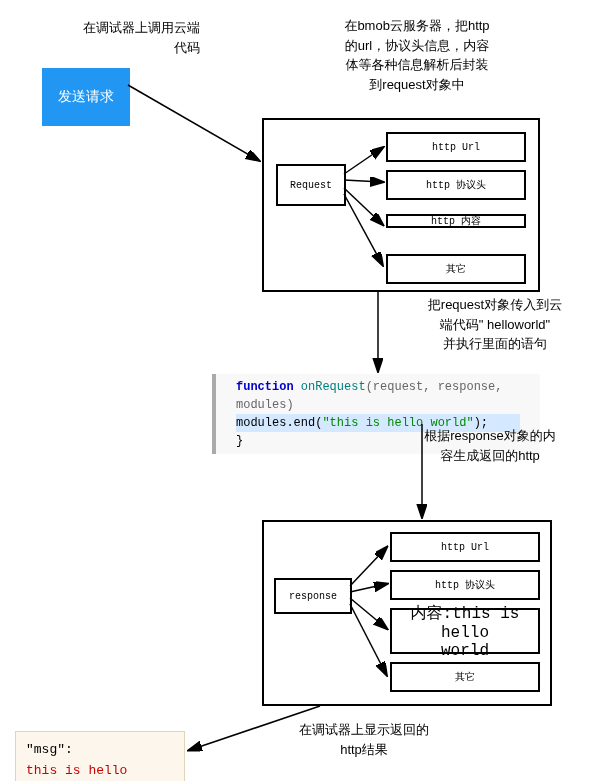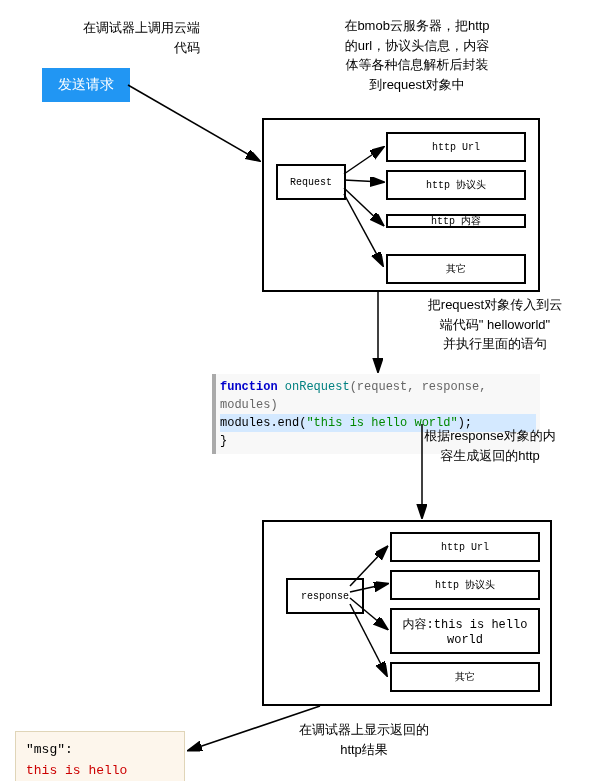--- a/index.html
+++ b/index.html
@@ -9,42 +9,42 @@
       background: #fff;
       font-family: "Microsoft YaHei", SimSun, sans-serif;
       font-size: 13px;
       position: relative;
     }
     .abs { position: absolute; }
     .caption { text-align: center; line-height: 1.5; }
     .send-btn {
       background: #2196F3;
       color: #fff;
-      padding: 8px 16px;
+      padding: 20px 16px;
       font-size: 14px;
       display: inline-block;
     }
     .outer-box {
       border: 2px solid #000;
       background: #fff;
     }
     .inner-box {
       border: 2px solid #000;
       background: #fff;
       text-align: center;
       display: flex;
       align-items: center;
       justify-content: center;
       font-family: "Courier New", monospace;
       font-size: 10px;
     }
     .code-block {
       background: #f8f8f8;
       border-left: 4px solid #aaa;
-      padding: 4px 4px;
+      padding: 4px 20px;
       font-family: Consolas, "Courier New", monospace;
       font-size: 12px;
       line-height: 1.5;
     }
     .code-block .hl-line { background: #d4e9ff; display: block; }
     .kw { color: #0000cc; font-weight: bold; }
     .fn { color: #008080; }
     .param { color: #666; }
     .str { color: #008800; }
     .result-box {
@@ -69,21 +69,21 @@
 
 <div class="abs send-btn" style="left:42px; top:68px;">
   <span>发送请求</span>
 </div>
 
 <div class="abs caption" style="left:312px; top:16px; width:210px;">
   <span>在bmob云服务器，把http<br>的url，协议头信息，内容<br>体等各种信息解析后封装<br>到request对象中</span>
 </div>
 
 <div class="abs outer-box" style="left:262px; top:118px; width:278px; height:174px;">
-  <div class="abs inner-box" style="left:12px; top:44px; width:70px; height:36px;">
+  <div class="abs inner-box" style="left:12px; top:44px; width:70px; height:42px;">
     <span>Request</span>
   </div>
   <div class="abs inner-box" style="left:122px; top:12px; width:140px; height:30px;">
     <span>http Url</span>
   </div>
   <div class="abs inner-box" style="left:122px; top:50px; width:140px; height:30px;">
     <span>http 协议头</span>
   </div>
   <div class="abs inner-box" style="left:122px; top:94px; width:140px; height:14px;">
     <span>http 内容</span>
@@ -101,30 +101,30 @@
   <div><span class="kw">function </span><span class="fn">onRequest</span><span class="param">(request, response, modules) </span></div>
   <span class="hl-line"><span>    modules.end(</span><span class="str">"this is hello world"</span><span>);</span></span>
   <div><span>}</span></div>
 </div>
 
 <div class="abs caption" style="left:390px; top:426px; width:200px;">
   <span>根据response对象的内<br>容生成返回的http</span>
 </div>
 
 <div class="abs outer-box" style="left:262px; top:520px; width:290px; height:186px;">
-  <div class="abs inner-box" style="left:22px; top:56px; width:78px; height:36px;text-align:center;">
+  <div class="abs inner-box" style="left:10px; top:56px; width:78px; height:36px;text-align:center;">
     <span>response</span>
   </div>
   <div class="abs inner-box" style="left:126px; top:10px; width:150px; height:30px;">
     <span>http Url</span>
   </div>
   <div class="abs inner-box" style="left:126px; top:48px; width:150px; height:30px;">
     <span>http 协议头</span>
   </div>
-  <div class="abs inner-box" style="left:126px; top:86px; width:150px; height:46px; font-size:12px;">
+  <div class="abs inner-box" style="left:126px; top:86px; width:150px; height:46px; font-size:16px;">
     <span>内容:this is hello<br>world</span>
   </div>
   <div class="abs inner-box" style="left:126px; top:140px; width:150px; height:30px;">
     <span>其它</span>
   </div>
 </div>
 
 <div class="abs caption" style="left:264px; top:720px; width:200px;">
   <span>在调试器上显示返回的<br>http结果</span>
 </div>

